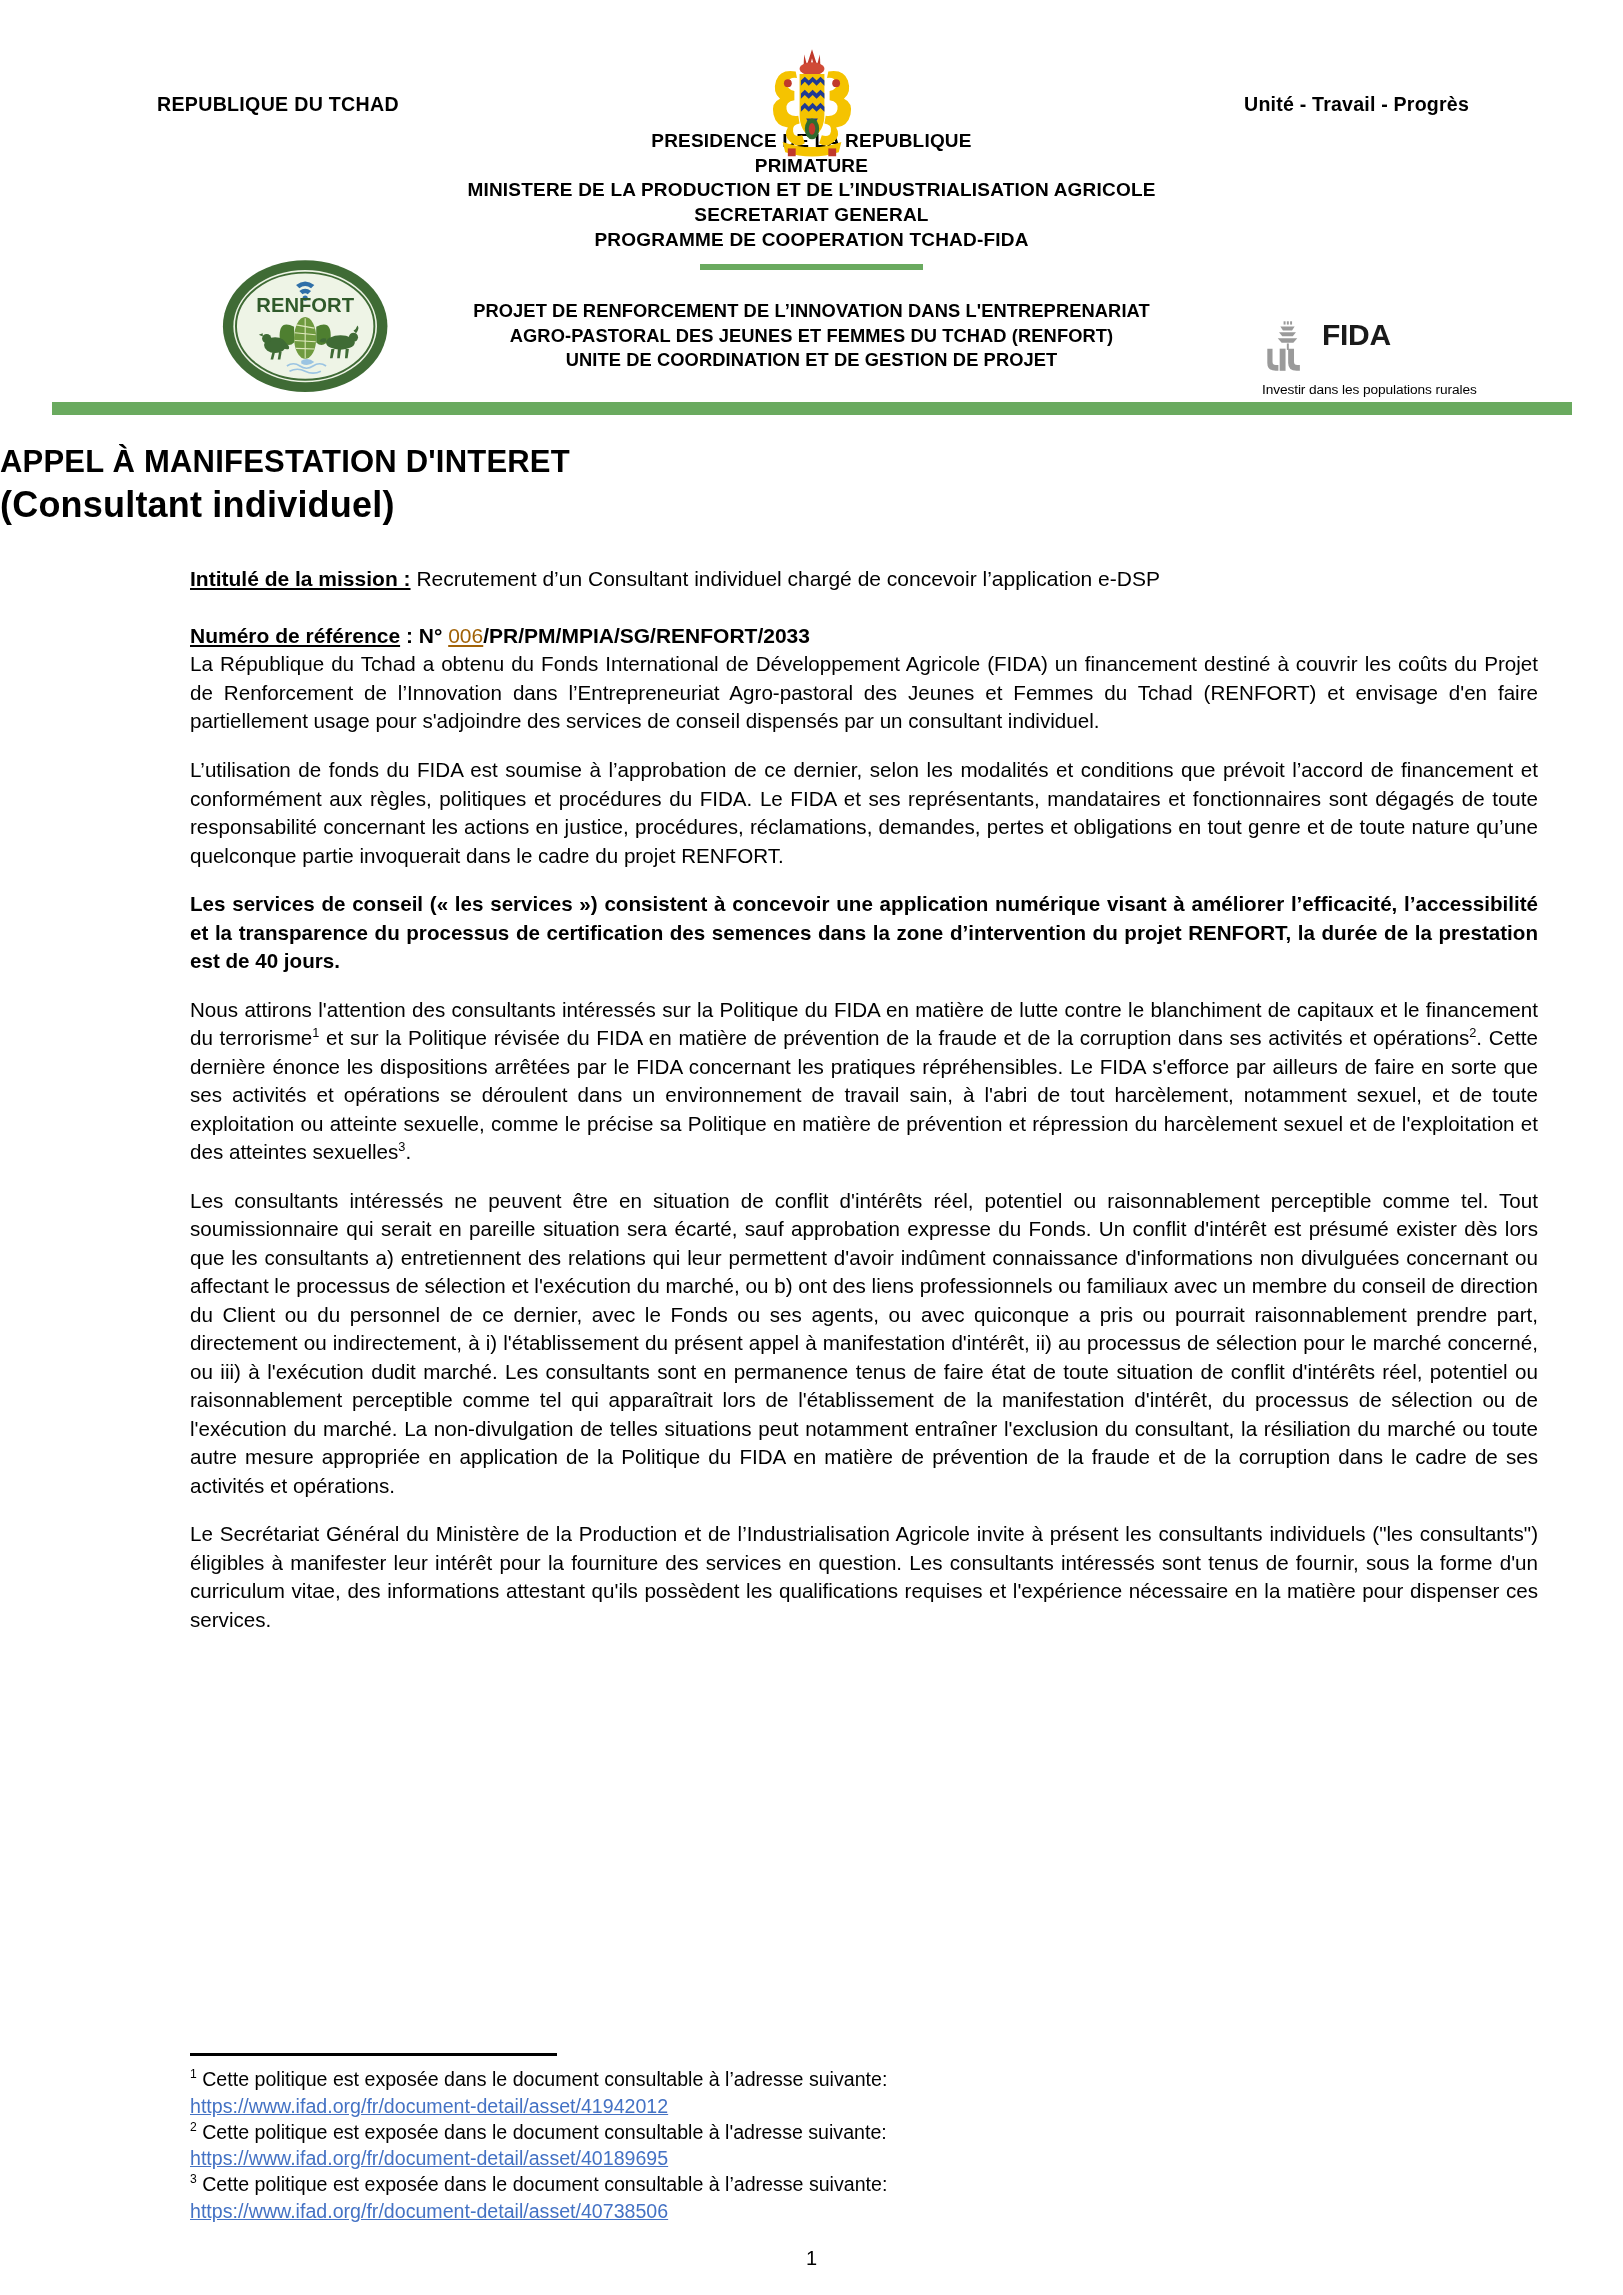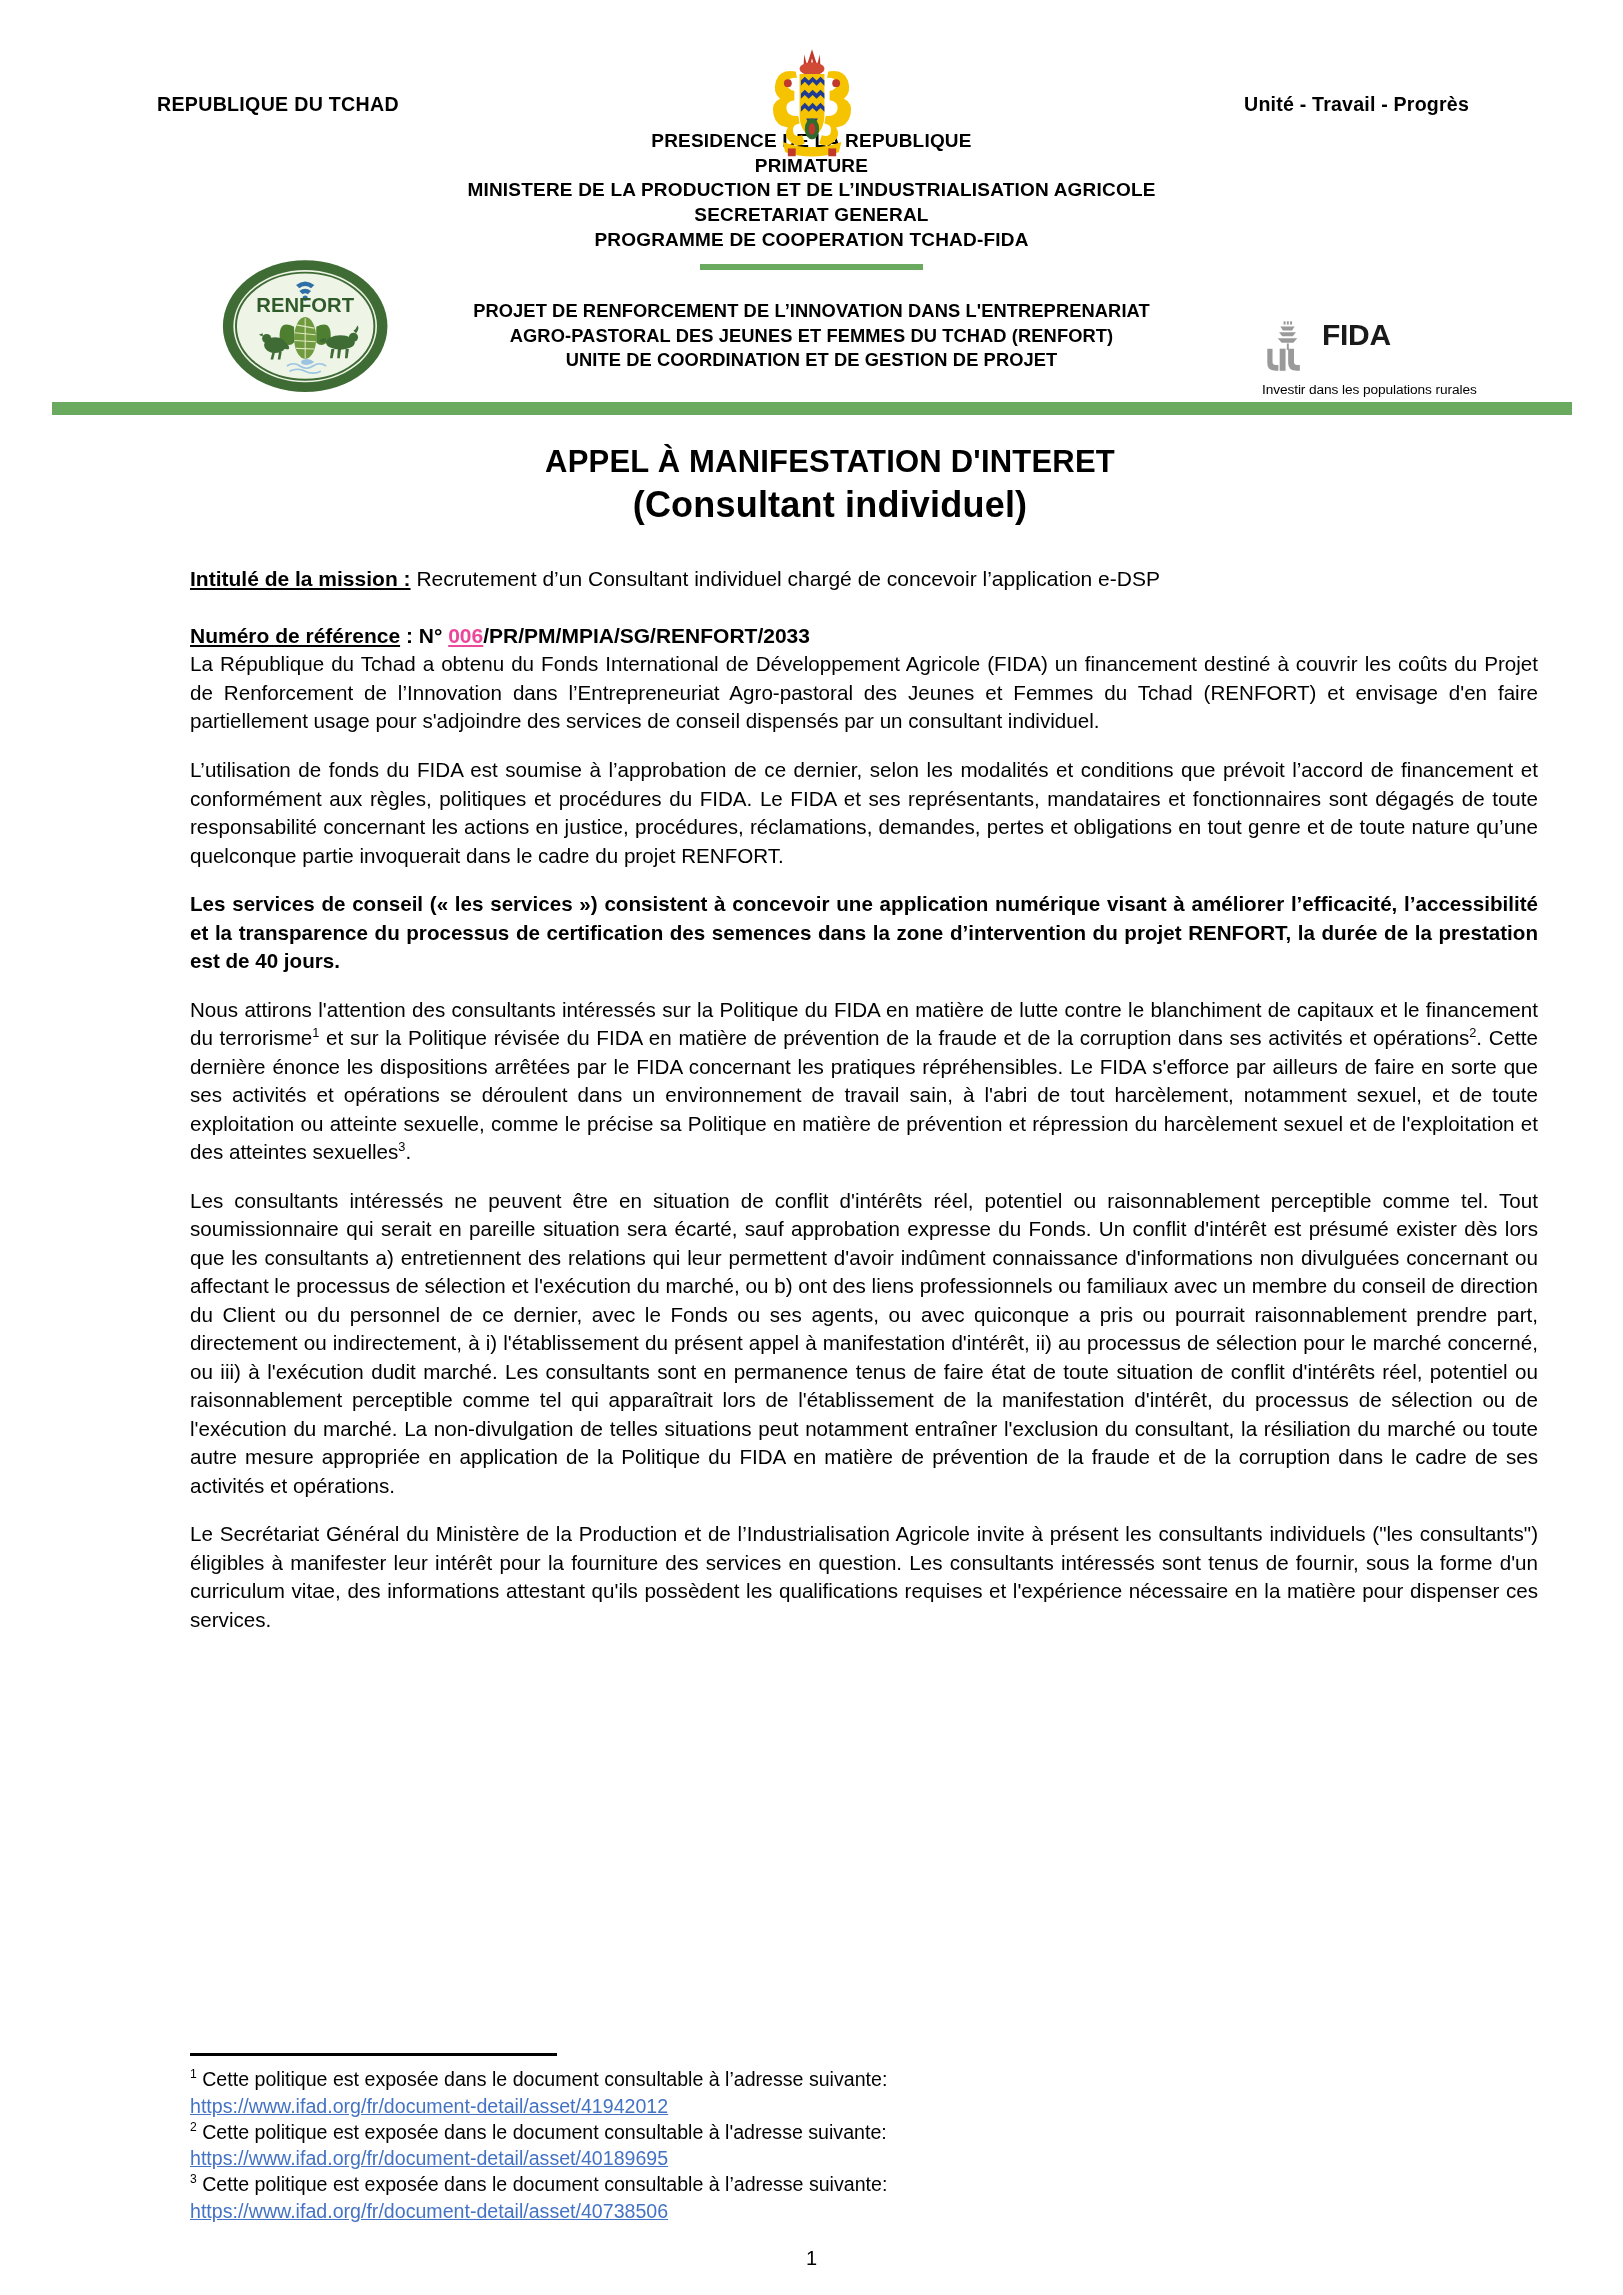--- a/index.html
+++ b/index.html
@@ -132,24 +132,23 @@
 
   .green-bar {
     width: 1520px;
     height: 12.4px;
     background: #6aaa5f;
     margin: 10.5px auto 0 auto;
   }
 
   
   .doc-title {
-    text-align: center;
+    text-align: left;
     margin-top: 27.5px;
     line-height: 1.28;
-    margin-left: 37px;
   }
   .doc-title .t1 {
     font-size: 31px;
     font-weight: bold;
     letter-spacing: 0.2px;
   }
   .doc-title .t2 {
     font-size: 36px;
     font-weight: bold;
     letter-spacing: 0.2px;
@@ -165,22 +164,22 @@
     margin-top: 37px;
     line-height: 1.35;
   }
   .field-line.second { margin-top: 29px; }
   .field-label {
     font-weight: bold;
     text-decoration: underline;
   }
   .ref-strong { font-weight: bold; }
   .ref-number {
-    color: #ec4899;
-    font-weight: bold;
+    color: #a16207;
+    font-weight: normal;
     text-decoration: underline;
   }
 
   p.body-text {
     font-size: 20.6px;
     line-height: 1.385;
     text-align: justify;
     margin: 0 0 20px 0;
   }
   p.body-text.bold {

